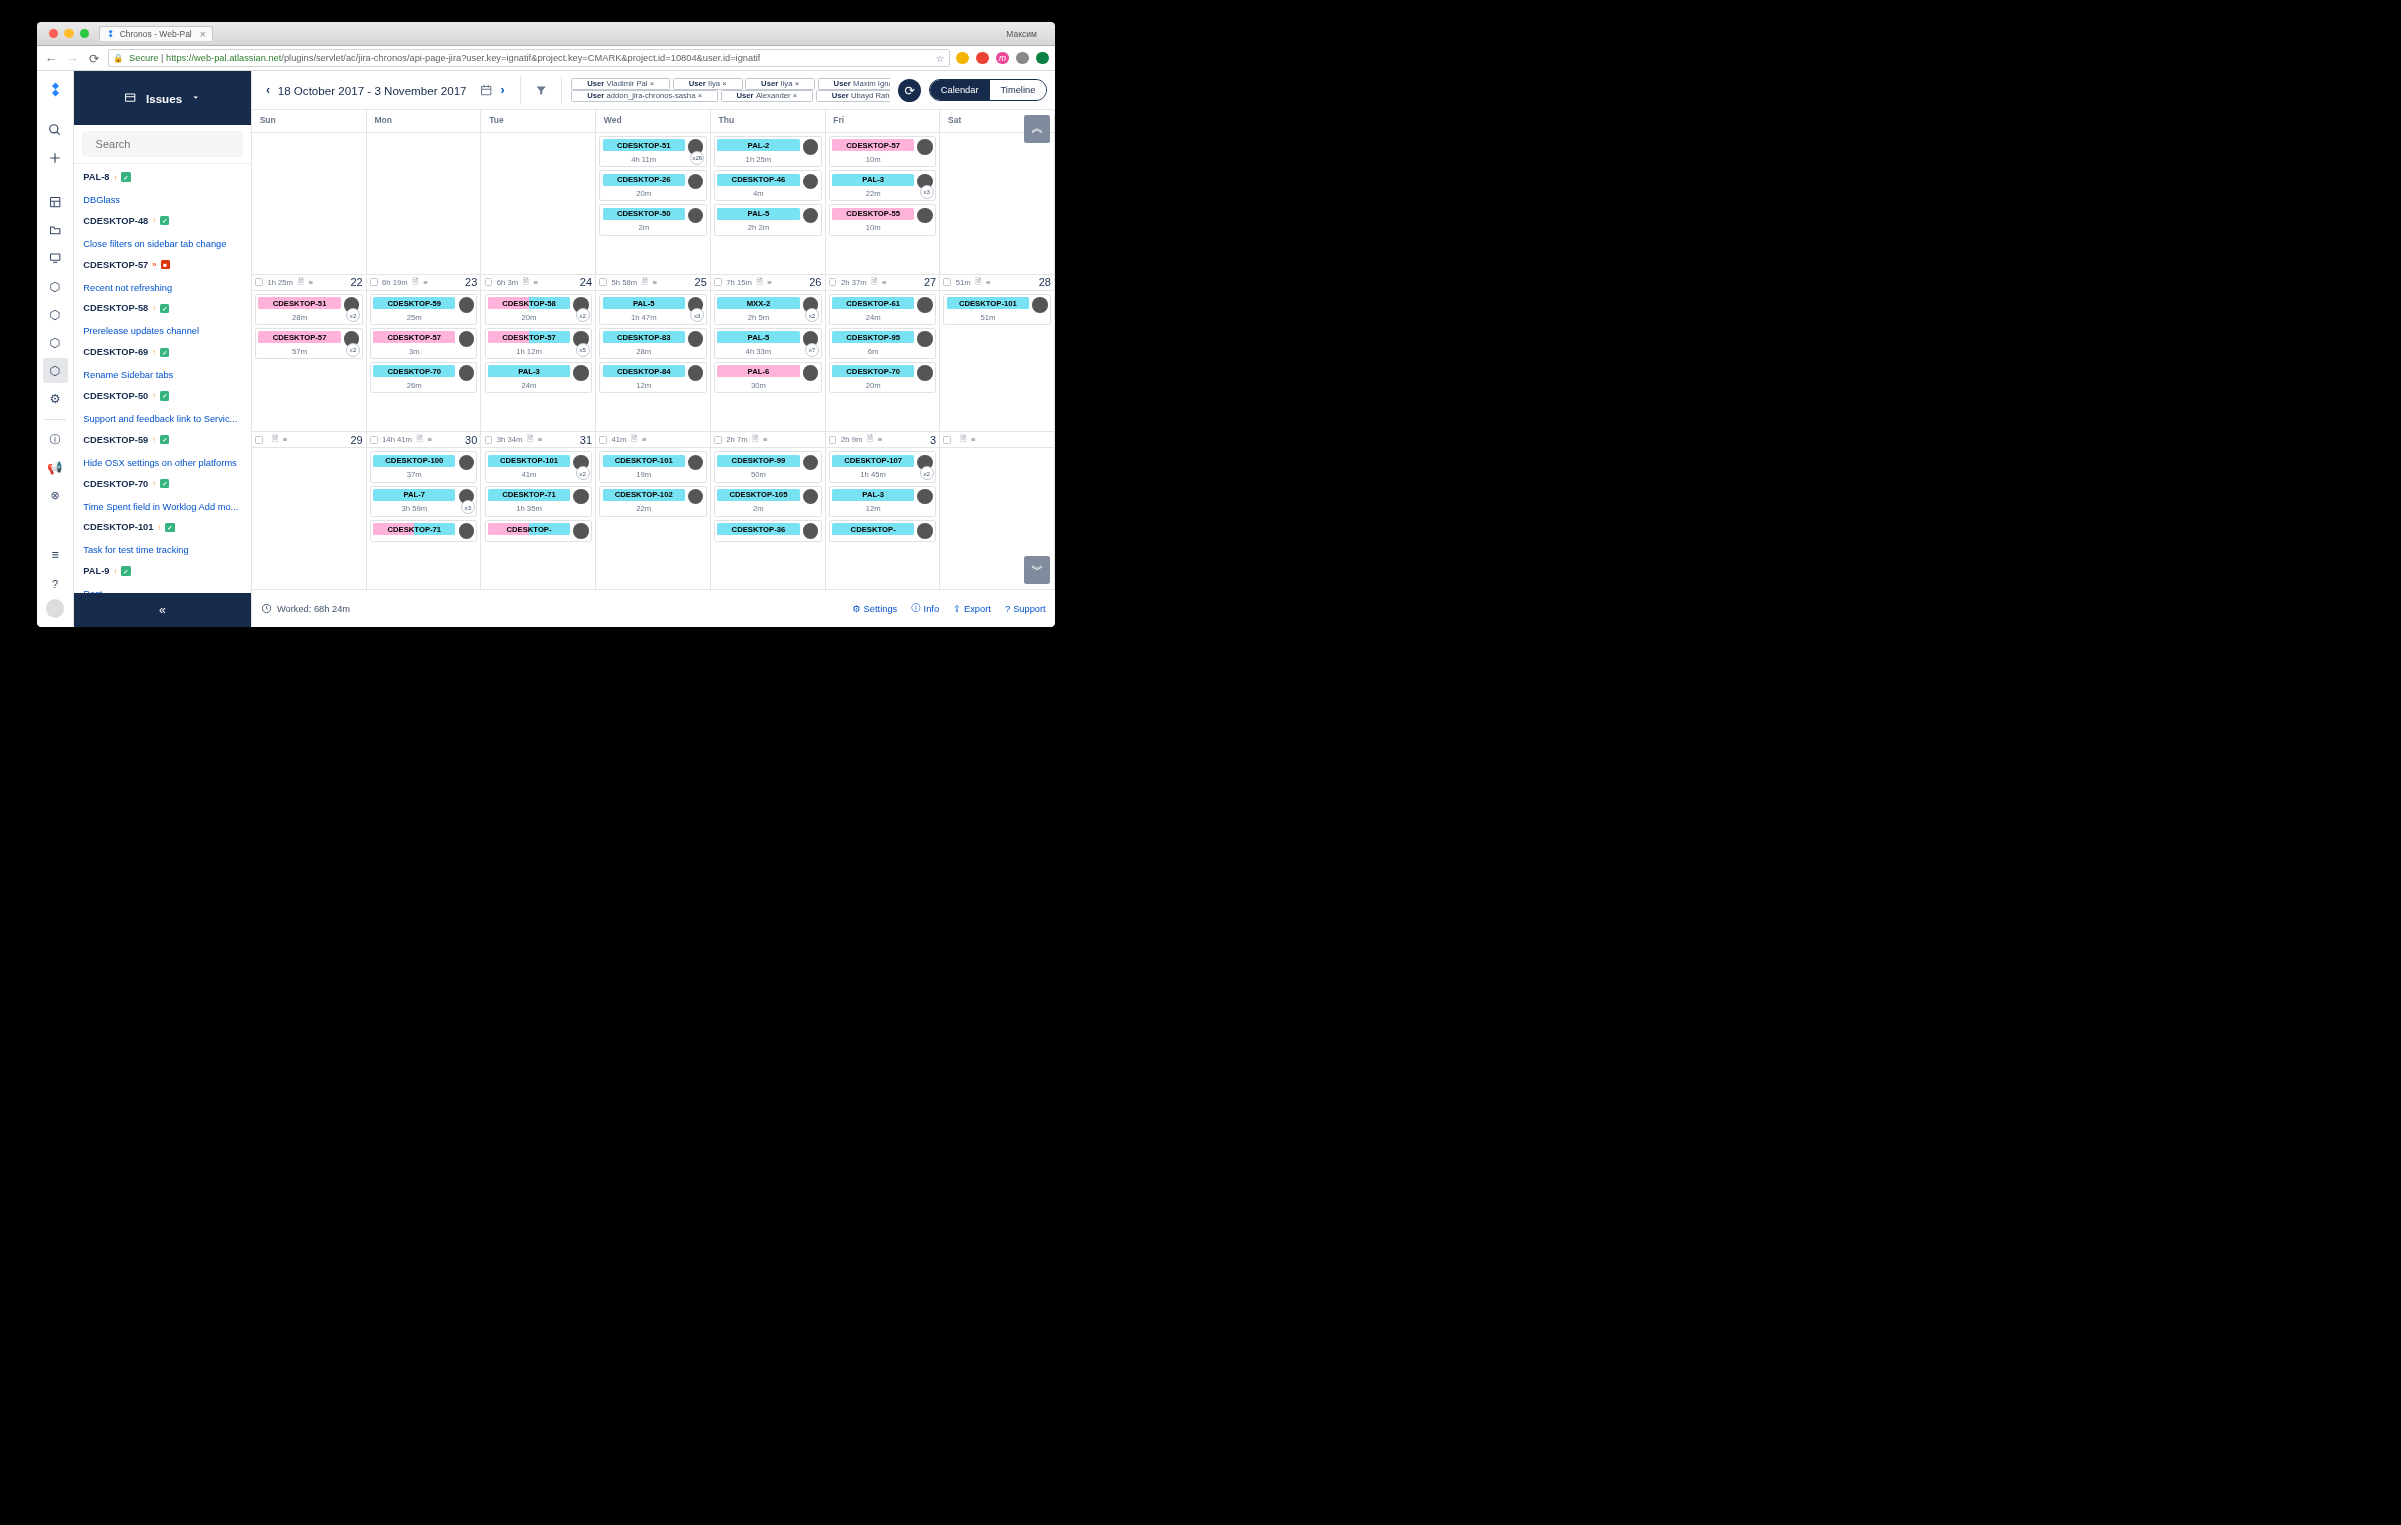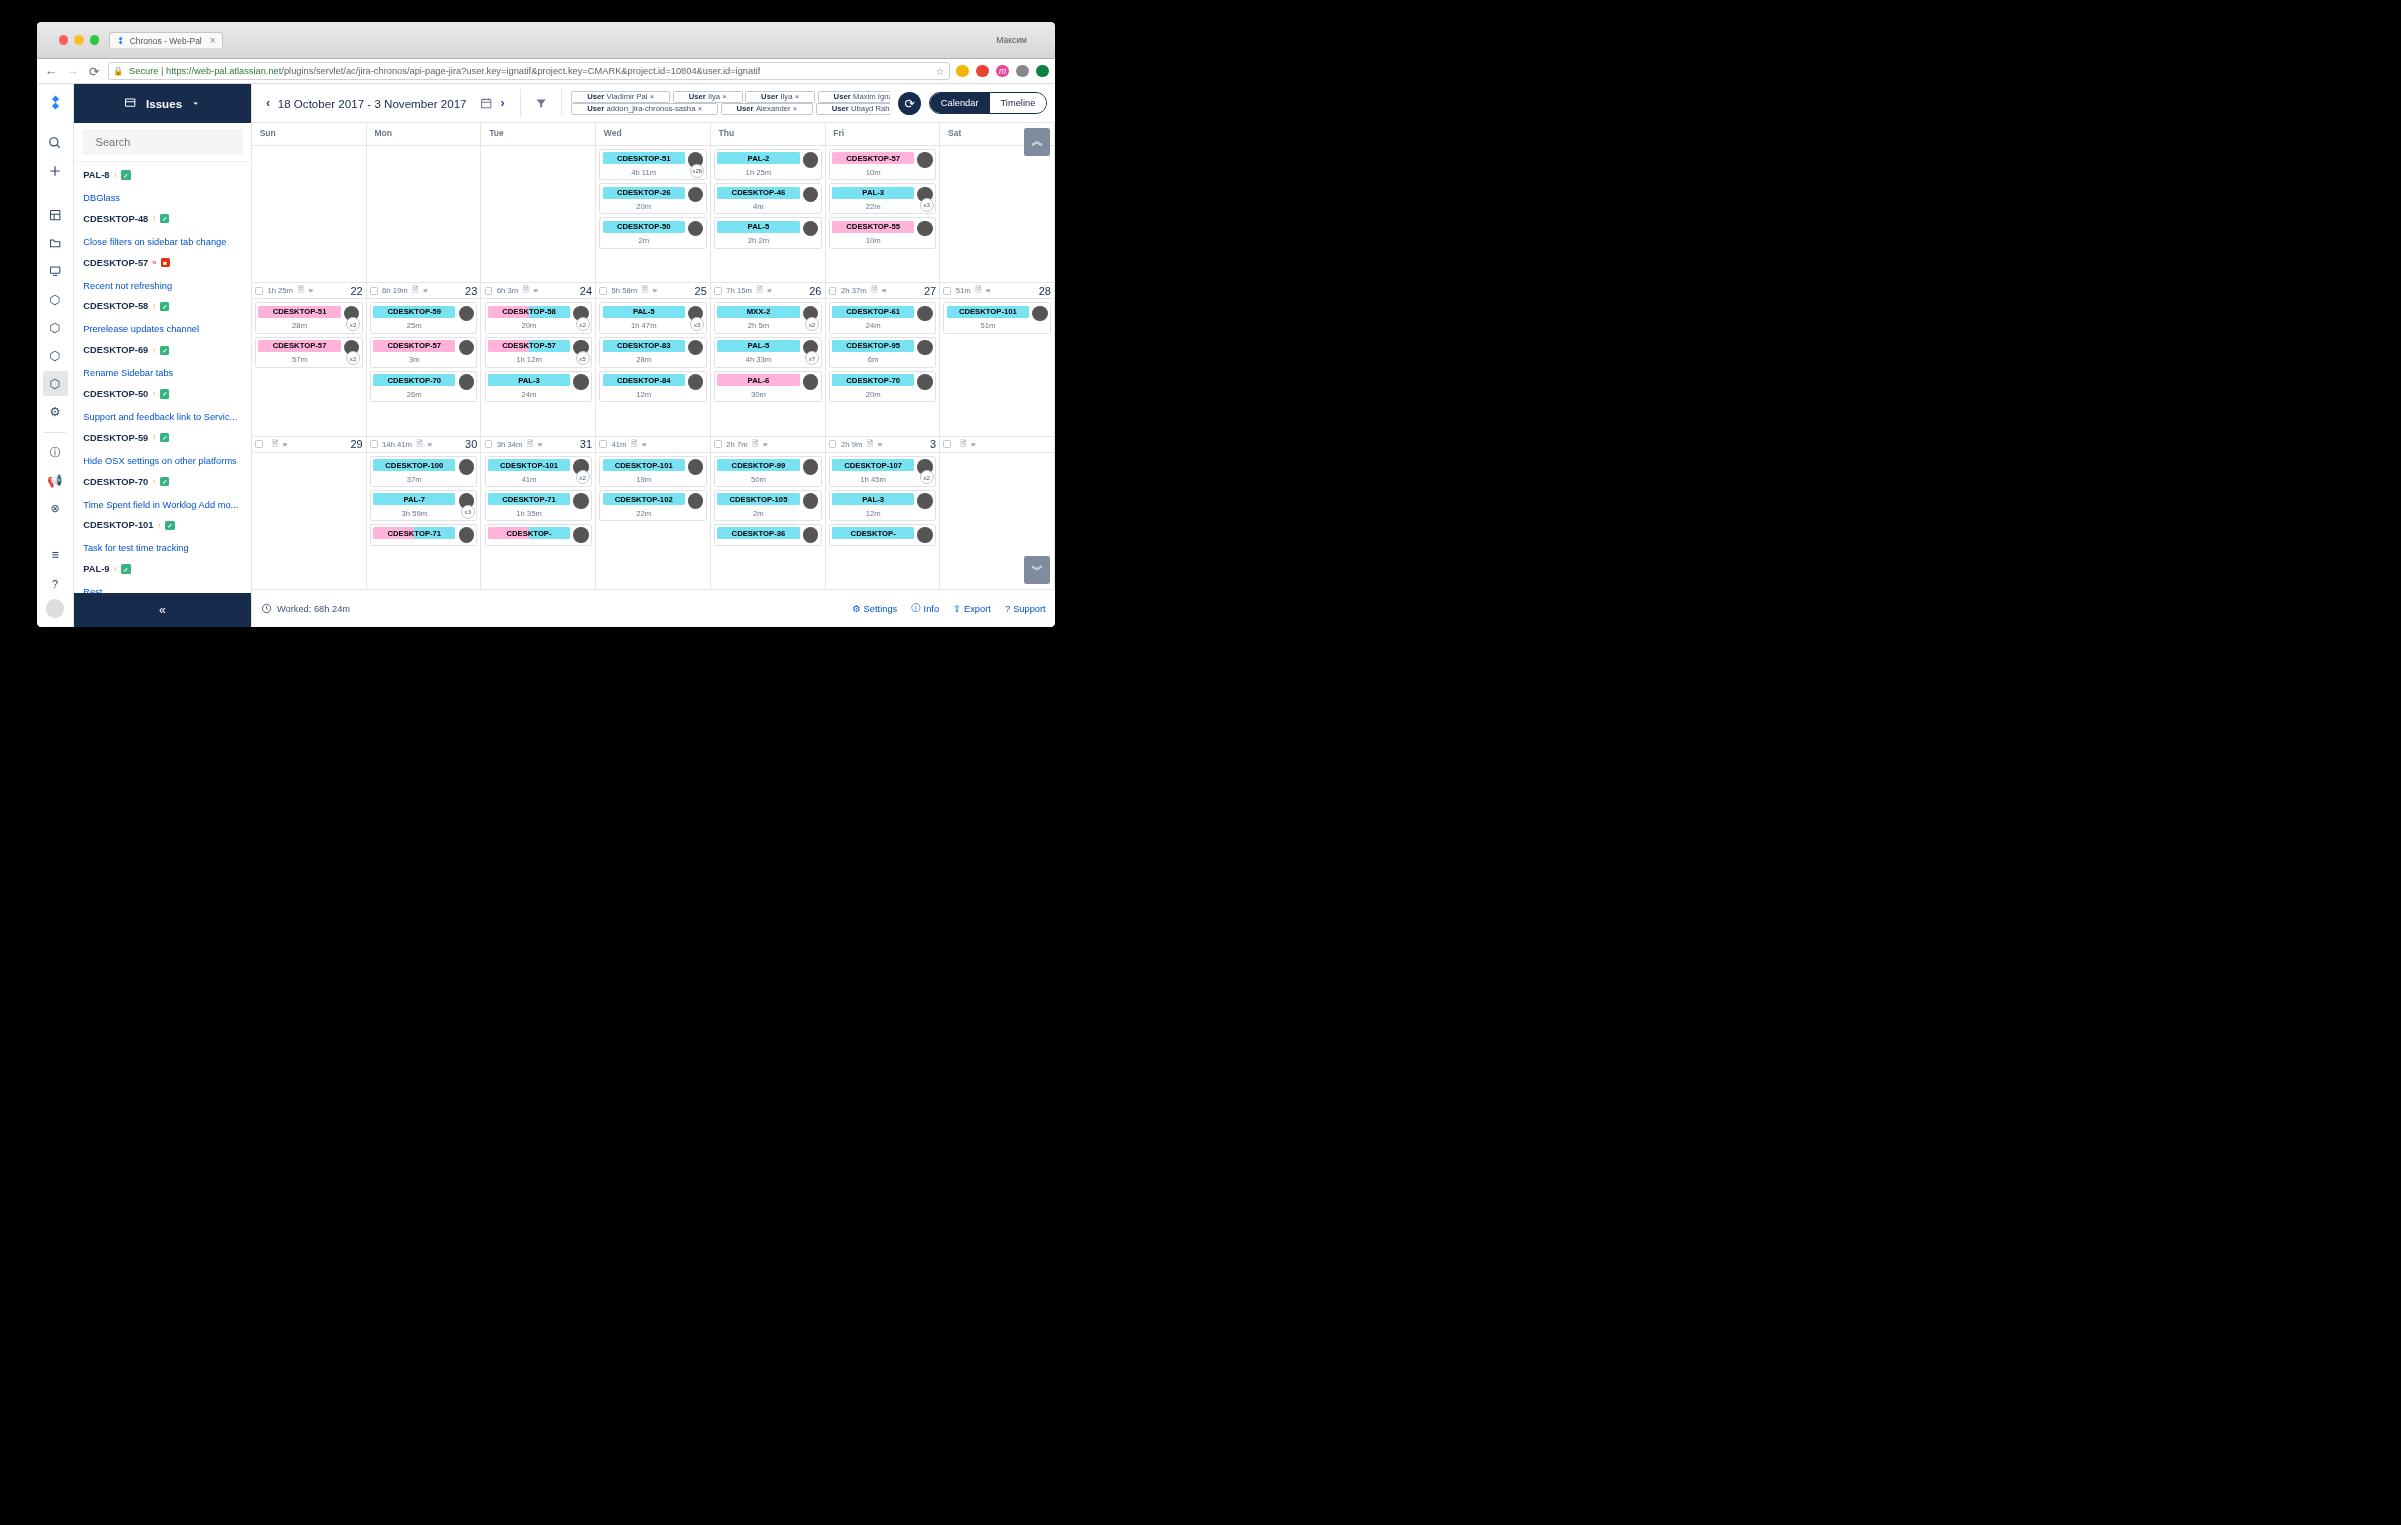--- a/index.html
+++ b/index.html
@@ -1,18 +1,18 @@
 <!DOCTYPE html>
 <html style="font-size:12.4px"><head>
 <meta charset="utf-8">
 <style>
 *{box-sizing:border-box;margin:0;padding:0;font-family:-apple-system,BlinkMacSystemFont,"Segoe UI",Helvetica,Arial,sans-serif}
 body{background:#000;width:1084px;height:688px;overflow:hidden}
 .mac-window{position:absolute;left:37px;top:22px;width:1018px;height:605px;background:#fff;border-radius:4.6px;box-shadow:0 15.5px 46px rgba(0,0,0,.6);overflow:hidden;display:flex;flex-direction:column}
-.titlebar{height:37px;background:linear-gradient(#ebebeb,#d6d6d6);display:flex;align-items:center;padding:0 22px;border-bottom:0.8px solid #b0b0b0}
+.titlebar{height:24px;background:linear-gradient(#ebebeb,#d6d6d6);display:flex;align-items:center;padding:0 12px;border-bottom:0.8px solid #b0b0b0}
 .traffic{display:flex;gap:6.2px}
 .dot{width:9.3px;height:9.3px;border-radius:50%}
 .red{background:#ff5f57}
 .yel{background:#ffbd2e}
 .grn{background:#28c940}
 .tab-strip{margin-left:9.3px;display:flex;align-items:center}
 .browser-tab{background:#f9f9f9;border:0.8px solid #c5c5c5;border-bottom:none;border-radius:3.1px 3.1px 0 0;padding:2.3px 20px 2.3px 6.2px;font-size:8.5px;color:#555;display:flex;align-items:center;gap:4.6px;position:relative}
 .browser-tab .x{position:absolute;right:6.2px;color:#888;font-size:10px}
 .user-label{margin-left:auto;font-size:8.5px;color:#555;padding-right:6.2px}
 .nav-row{height:25px;display:flex;align-items:center;gap:6.2px;padding:0 6.2px;border-bottom:0.8px solid #dcdcdc}
@@ -25,21 +25,21 @@
 .ext-icon{width:12.4px;height:12.4px;border-radius:50%}
 .app{flex:1;display:flex;overflow:hidden}
 .rail{width:37px;background:#fff;border-right:0.8px solid #e5e5e5;display:flex;flex-direction:column;align-items:center;padding:6.2px 0;gap:3.1px}
 .rail-icon{width:25px;height:25px;display:flex;align-items:center;justify-content:center;color:#344563;cursor:pointer;border-radius:2.3px;font-size:12.4px}
 .rail-icon.jira{color:#2684ff;font-size:15.5px}
 .rail-icon.active{background:#e4e6ea}
 .rail-sep{width:22px;height:0.8px;background:#dfe1e6;margin:4.6px 0}
 .rail-spacer{flex:1}
 .rail-avatar{width:18.6px;height:18.6px;border-radius:50%;background:#ddd;margin-bottom:3.1px}
 .sidebar{width:178px;background:#fff;border-right:0.8px solid #e5e5e5;display:flex;flex-direction:column;overflow:hidden}
-.sidebar-head{height:39px;background:#172b4d;color:#fff;display:flex;align-items:center;justify-content:center;gap:9.3px;font-weight:600;font-size:11.6px}
+.sidebar-head{height:54px;background:#172b4d;color:#fff;display:flex;align-items:center;justify-content:center;gap:9.3px;font-weight:600;font-size:11.6px}
 .search-wrap{padding:6.2px 7.7px;border-bottom:0.8px solid #eee}
 .search-box{height:26px;background:#f4f5f7;border-radius:3.1px;display:flex;align-items:center;gap:6.2px;padding:0 7.7px;color:#6b778c}
 .search-box input{border:none;background:transparent;outline:none;font-size:11px;flex:1;color:#333}
 .issue-list{flex:1;overflow:auto;padding:3.1px 0}
 .issue-item{padding:4.6px 9.3px 6.2px;cursor:pointer}
 .issue-key{font-size:9.3px;font-weight:700;color:#172b4d;display:flex;align-items:center;gap:4px}
 .pri{font-size:7.7px}
 .pri.med{color:#ff8b00}
 .pri.high{color:#ff5630}
 .stat{width:9.3px;height:9.3px;border-radius:1.5px;display:inline-flex;align-items:center;justify-content:center;color:#fff;font-size:6.2px}

